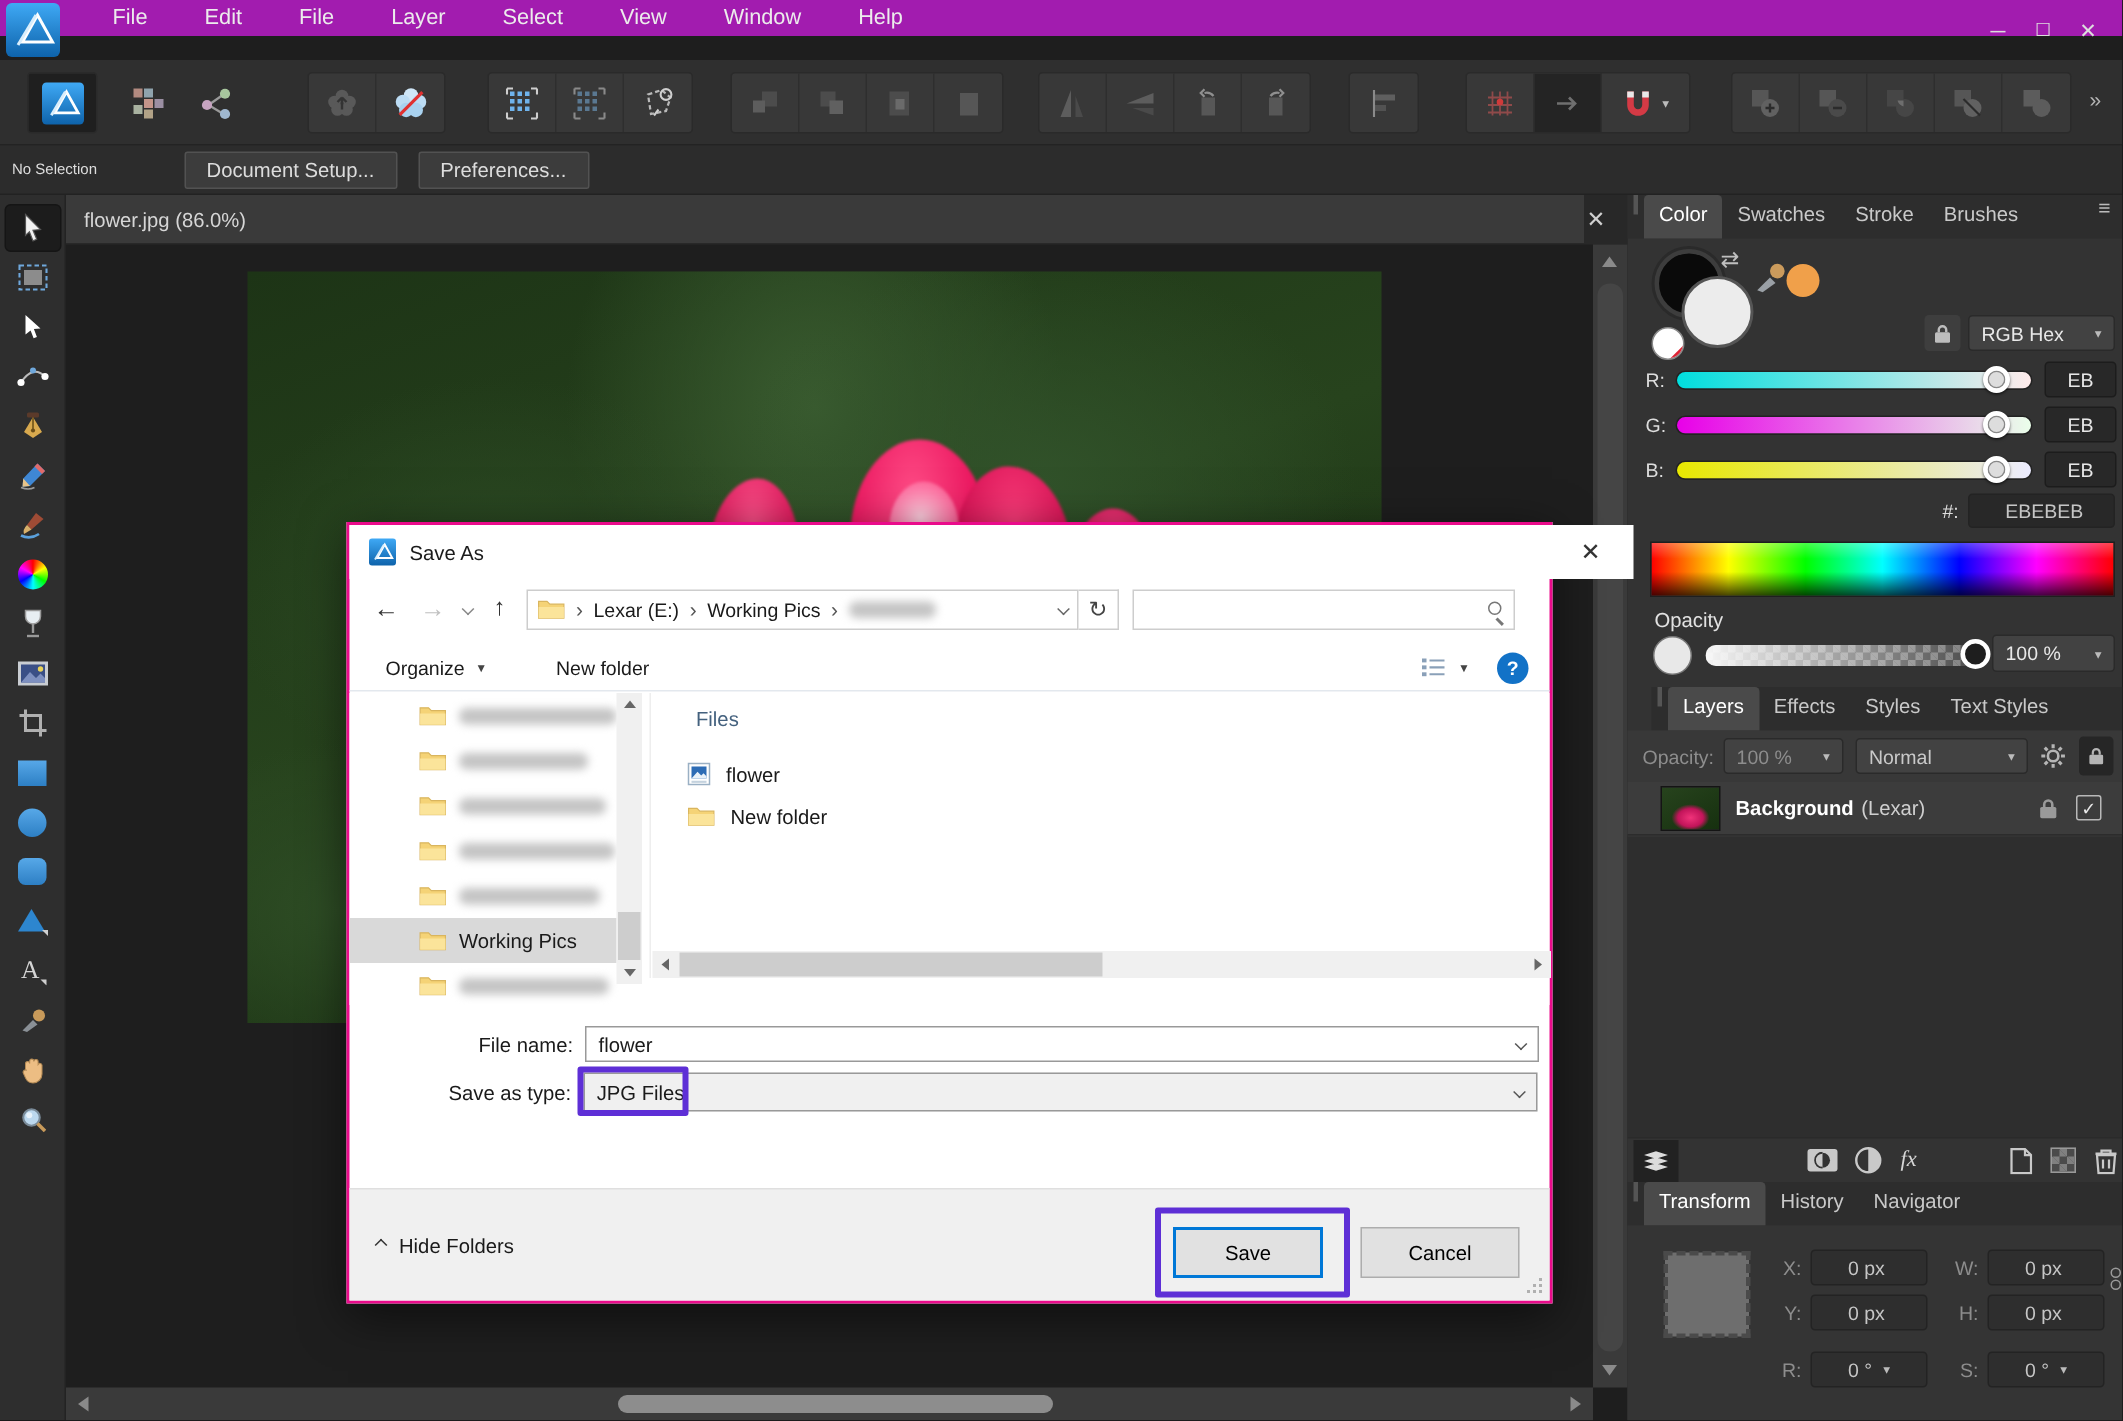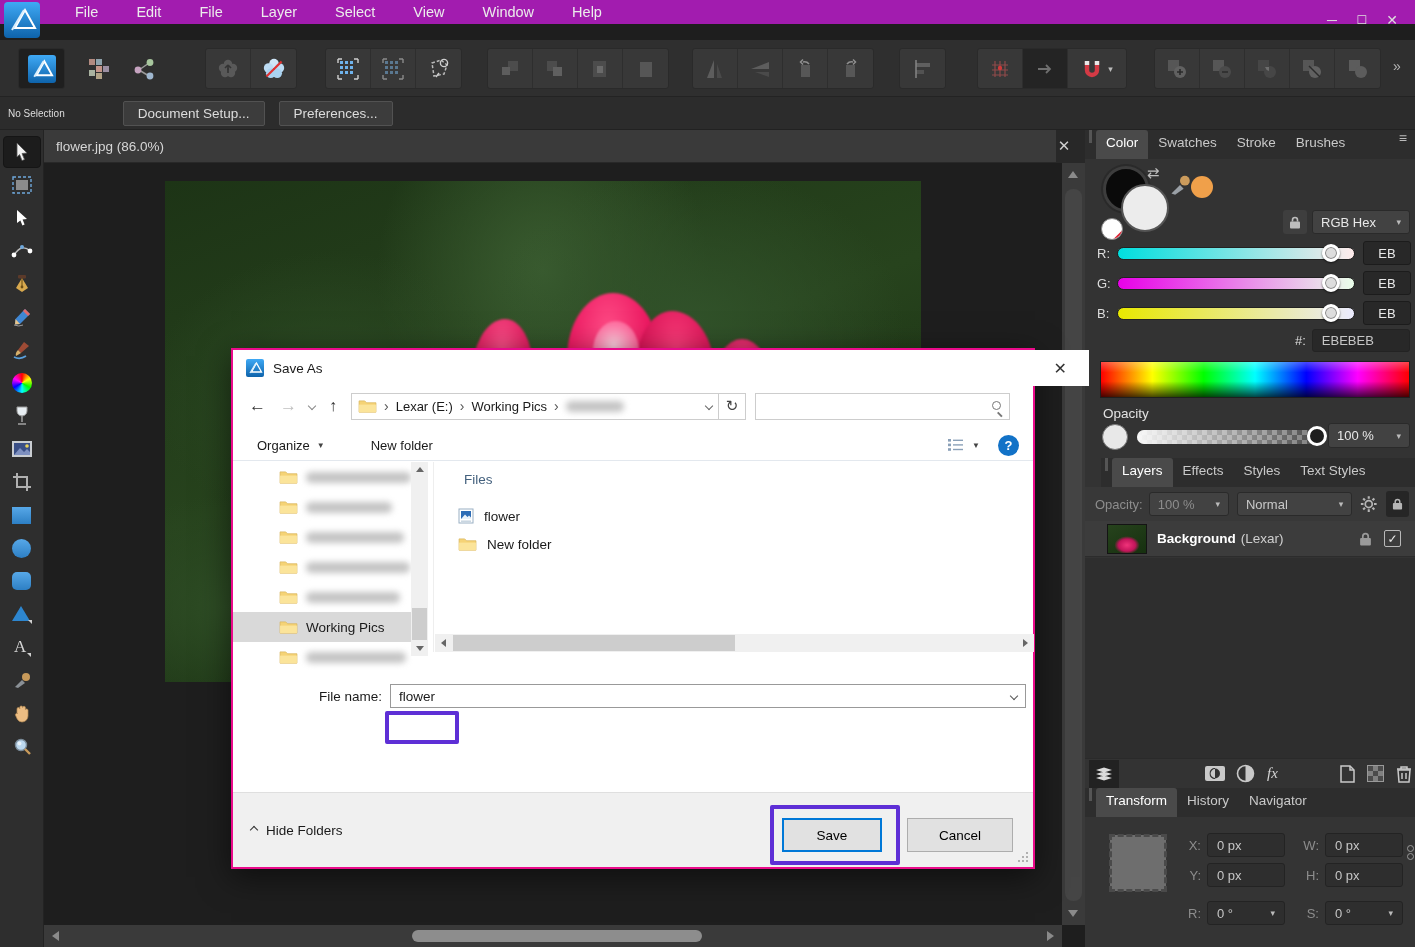--- a/index.html
+++ b/index.html
@@ -35,21 +35,21 @@
 .handle{width:3px;height:13px;background:#555;margin:0 4px 6px 4px}
 .hamb{margin-left:auto;color:#bbb;margin:0 8px 5px auto;font-size:14px}
 .slider-row{position:absolute;height:24px;display:flex;align-items:center}
 .slider-label{width:20px;color:#ddd;font-size:13px}
 .track{position:relative;width:238px;height:13px;border-radius:7px;border:1px solid #222}
 .knob{position:absolute;top:-4px;width:18px;height:18px;border-radius:50%;background:#ddd;border:3px solid #fff;box-shadow:0 0 0 1px #888 inset,0 1px 2px rgba(0,0,0,.6)}
 .valbox{width:48px;height:24px;background:#282828;border:1px solid #1c1c1c;border-radius:3px;color:#e8e8e8;display:flex;align-items:center;justify-content:center;margin-left:8px;font-size:13px}
 .ddark{background:#424242;border:1px solid #2a2a2a;border-radius:3px;color:#e8e8e8;display:flex;align-items:center;padding:0 8px;font-size:13px}
 .caret{margin-left:auto;color:#bbb;font-size:9px}
 .dimtxt{color:#8d8d8d}
-.field{background:#2e2e2e;border:1px solid #232323;border-radius:3px;color:#c6c6c6;display:flex;align-items:center;padding:0 9px;font-size:13px}
+.field{background:#2e2e2e;border:1px solid #232323;border-radius:3px;color:#c6c6c6;display:flex;align-items:center;padding:0 24px;font-size:13px}
 .checker{background-image:linear-gradient(45deg,#808080 25%,transparent 25%,transparent 75%,#808080 75%),linear-gradient(45deg,#808080 25%,transparent 25%,transparent 75%,#808080 75%);background-size:10px 10px;background-position:0 0,5px 5px;background-color:#4b4b4b}
 
 #flower{left:165px;top:181px;width:756px;height:501px;overflow:hidden;background:
  radial-gradient(ellipse 300px 220px at 70% 28%,#31522a 0%,rgba(40,70,30,0) 70%),
  radial-gradient(ellipse 260px 200px at 22% 42%,#2c4a24 0%,rgba(30,60,25,0) 70%),
  radial-gradient(ellipse 230px 260px at 50% 18%,#3a5c30 0%,rgba(40,70,30,0) 72%),
  radial-gradient(ellipse 420px 320px at 88% 72%,#223a1b 0%,rgba(25,45,18,0) 75%),
  radial-gradient(ellipse 200px 160px at 8% 85%,#2e4d25 0%,rgba(30,60,25,0) 70%),
  linear-gradient(160deg,#1d3416 0%,#27431d 45%,#14280f 100%)}
 .petal{position:absolute;filter:blur(1px)}
@@ -811,20 +811,27 @@
     </div>
   </div>
 
   <div class="abs flex" style="left:0;top:334px;width:800px;height:24px">
     <span style="margin-left:86px;font-size:13.5px">File name:</span>
     <div class="flex" style="margin-left:8px;width:636px;height:24px;border:1px solid #999;padding:0 8px;background:#fff">
       <span style="font-size:13.5px">flower</span>
       <span class="chev down" style="margin-left:auto;border-color:#555"></span>
     </div>
   </div>
+  <div class="abs flex" style="left:0;top:365px;width:800px;height:26px">
+    <span style="margin-left:66px;font-size:13.5px">Save as type:</span>
+    <div class="flex" style="margin-left:8px;width:636px;height:26px;border:1px solid #999;padding:0 8px;background:#f0f0f0">
+      <span style="font-size:13.5px">JPG Files</span>
+      <span class="chev down" style="margin-left:auto;border-color:#555"></span>
+    </div>
+  </div>
   <div class="annot" style="left:152px;top:361px;width:74px;height:33px"></div>
 
   <div class="abs flex" style="left:0;top:442px;width:800px;height:75px;background:#f0f0f0;border-top:1px solid #dfdfdf">
     <div class="flex" style="margin-left:18px">
       <span class="chev up" style="border-color:#333;margin-right:9px"></span>
       <span style="font-size:13.5px">Hide Folders</span>
     </div>
     <div class="wbtn" style="position:absolute;left:549px;top:25px;width:100px;height:34px;border:2px solid #0078d7">
           <span>Save</span>
         </div>

